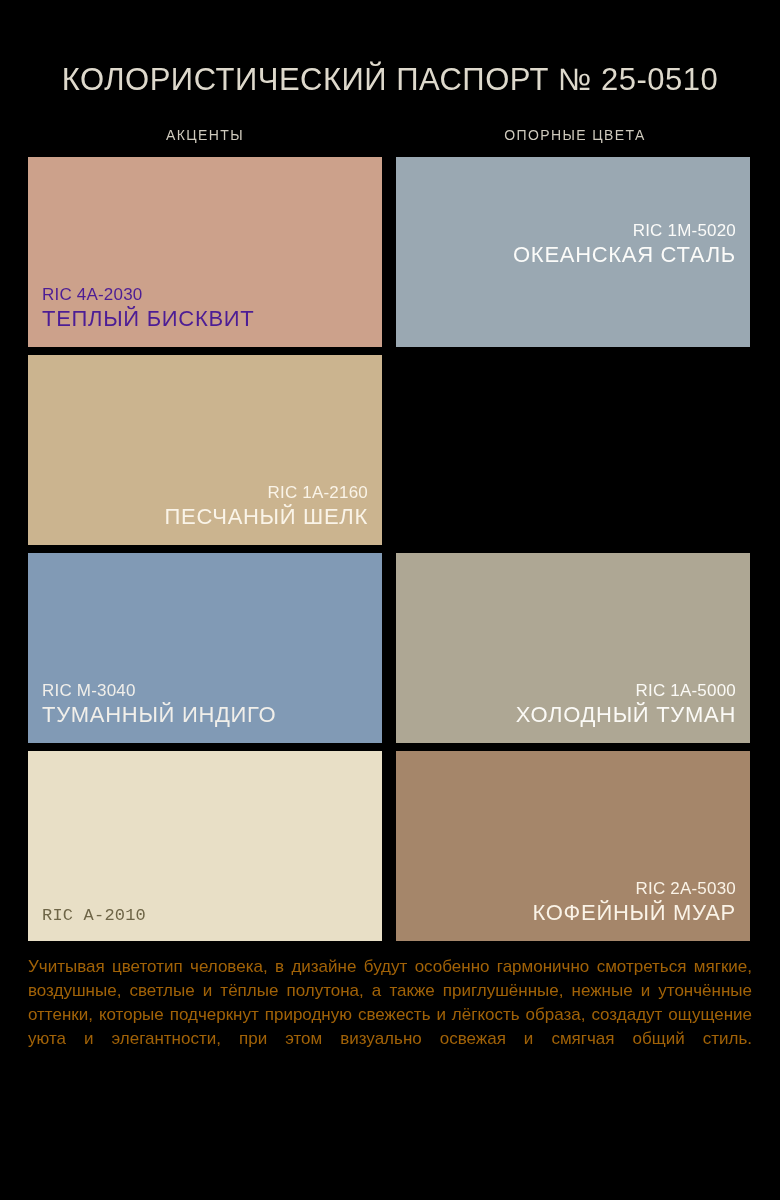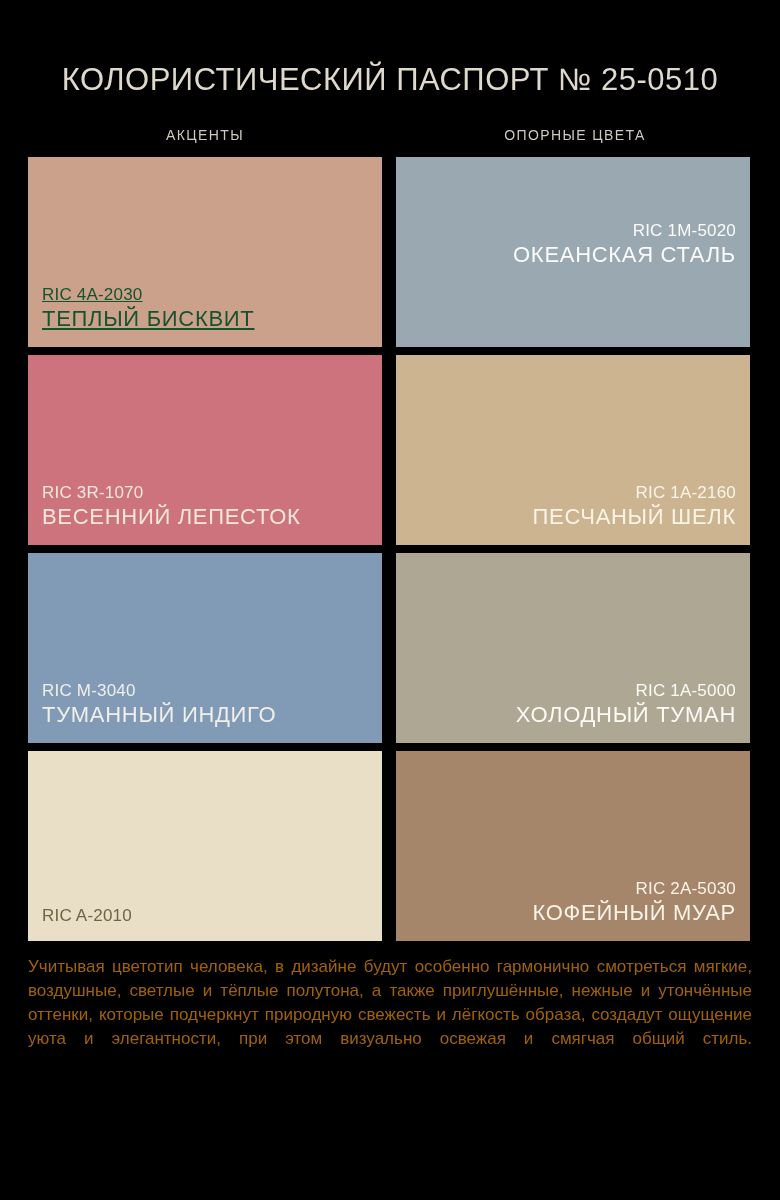--- a/index.html
+++ b/index.html
@@ -112,54 +112,50 @@
   <h1 class="page-title" style="color: rgb(222, 217, 204);">КОЛОРИСТИЧЕСКИЙ ПАСПОРТ № 25-0510</h1>
 
   <div class="column-heads">
     <div class="column-head left">АКЦЕНТЫ</div>
     <div class="column-head right">ОПОРНЫЕ ЦВЕТА</div>
   </div>
 
   <div class="swatch-grid">
 
     <div class="swatch-row">
-      <div class="swatch align-left" style="background: rgb(204, 161, 139); color: #14532d; text-decoration: underline;">
+      <div class="swatch align-left" style="background: rgb(204, 161, 139); color: #4c1d95;">
         <div class="swatch-code">RIC 4A-2030</div>
         <div class="swatch-name">ТЕПЛЫЙ БИСКВИТ</div>
       </div>
       <div class="swatch align-right" style="background: rgb(154, 168, 178); color: rgb(251, 251, 249); justify-content: center;">
         <div class="swatch-code">RIC 1M-5020</div>
         <div class="swatch-name">ОКЕАНСКАЯ СТАЛЬ</div>
       </div>
     </div>
 
     <div class="swatch-row">
-      <div class="swatch align-left" style="background: rgb(204, 115, 125); color: rgb(242, 231, 220);">
-        <div class="swatch-code">RIC 3R-1070</div>
-        <div class="swatch-name">ВЕСЕННИЙ ЛЕПЕСТОК</div>
-      </div>
       <div class="swatch align-right" style="background: rgb(203, 180, 143); color: rgb(250, 244, 232);">
         <div class="swatch-code">RIC 1A-2160</div>
         <div class="swatch-name">ПЕСЧАНЫЙ ШЕЛК</div>
       </div>
     </div>
 
     <div class="swatch-row">
       <div class="swatch align-left" style="background: rgb(129, 154, 181); color: rgb(241, 239, 234);">
         <div class="swatch-code">RIC M-3040</div>
         <div class="swatch-name">ТУМАННЫЙ ИНДИГО</div>
       </div>
       <div class="swatch align-right" style="background: rgb(174, 167, 148); color: rgb(251, 250, 246);">
         <div class="swatch-code">RIC 1A-5000</div>
         <div class="swatch-name">ХОЛОДНЫЙ ТУМАН</div>
       </div>
     </div>
 
     <div class="swatch-row">
-      <div class="swatch align-left" style="background: rgb(232, 223, 198); color: rgb(110, 101, 71);">
+      <div class="swatch align-left" style="background: rgb(232, 223, 198); color: rgb(110, 101, 71); font-family: Liberation Mono, monospace;">
         <div class="swatch-code">RIC A-2010</div>
       </div>
       <div class="swatch align-right" style="background: rgb(165, 134, 106); color: rgb(250, 243, 231);">
         <div class="swatch-code">RIC 2A-5030</div>
         <div class="swatch-name">КОФЕЙНЫЙ МУАР</div>
       </div>
     </div>
 
   </div>
 

